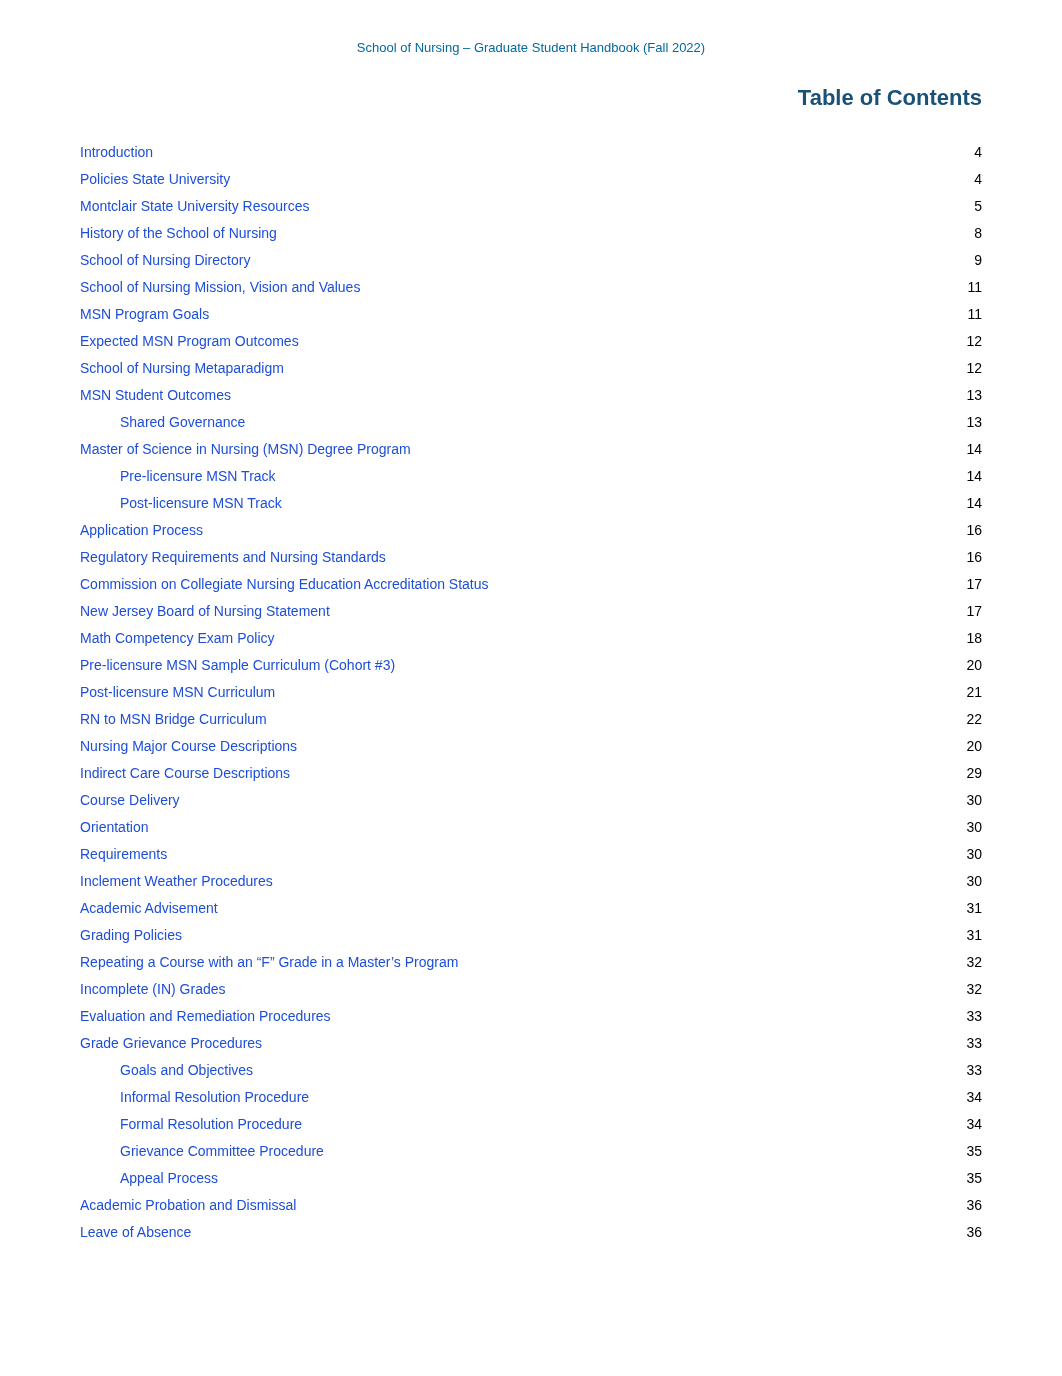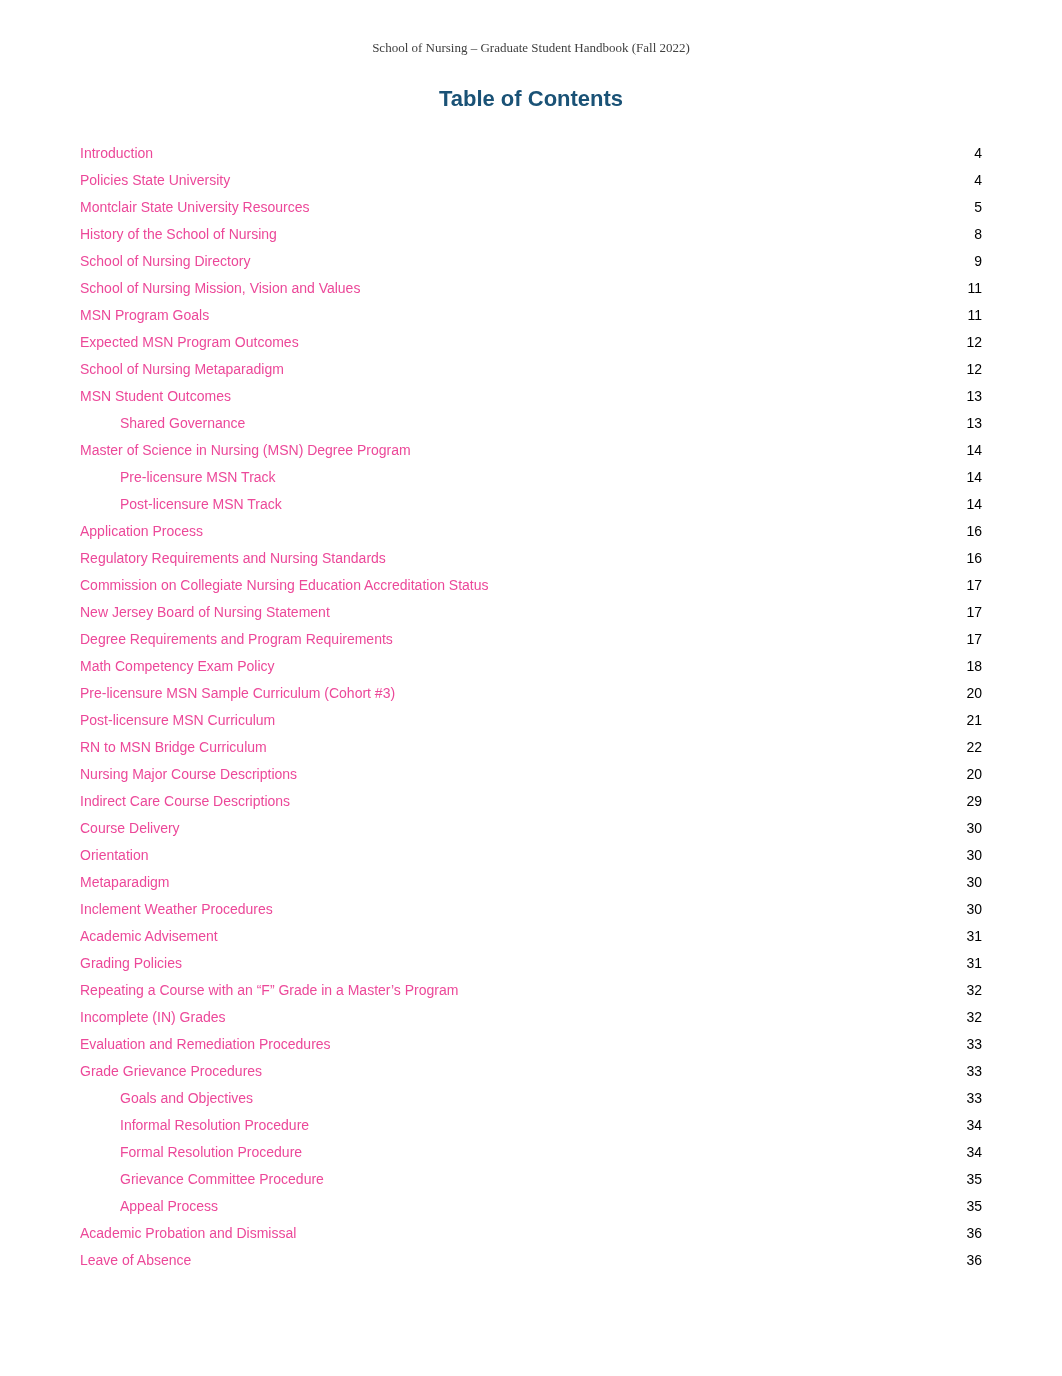--- a/index.html
+++ b/index.html
@@ -21,27 +21,27 @@
       width: 1062px;
       min-height: 1376px;
       background: #ffffff;
       padding: 40px 80px 60px 80px;
       position: relative;
     }
 
     .page-header {
       text-align: center;
       font-size: 13px;
-      color: #404040;
+      color: #0369a1;
       margin-bottom: 30px;
-      font-family: Liberation Serif, serif;
+      font-family: Liberation Sans, sans-serif;
     }
 
     .toc-title {
-      text-align: center;
+      text-align: right;
       font-size: 22px;
       font-weight: bold;
       color: #1a5276;
       margin-bottom: 28px;
       font-family: Arial, sans-serif;
     }
 
     .toc-table {
       width: 100%;
       border-collapse: collapse;
@@ -49,21 +49,21 @@
 
     .toc-table td {
       padding: 3px 0;
       vertical-align: top;
       line-height: 1.5;
     }
 
     .toc-entry {
       font-size: 14px;
       font-family: Arial, sans-serif;
-      color: #ec4899;
+      color: #1d4ed8;
     }
 
     .toc-entry.indent1 {
       padding-left: 40px;
     }
 
     .toc-page {
       text-align: right;
       font-size: 14px;
       font-family: Arial, sans-serif;
@@ -153,24 +153,20 @@
         </tr>
         <tr>
           <td class="toc-entry">Commission on Collegiate Nursing Education Accreditation Status</td>
           <td class="toc-page">17</td>
         </tr>
         <tr>
           <td class="toc-entry">New Jersey Board of Nursing Statement</td>
           <td class="toc-page">17</td>
         </tr>
         <tr>
-          <td class="toc-entry">Degree Requirements and Program Requirements</td>
-          <td class="toc-page">17</td>
-        </tr>
-        <tr>
           <td class="toc-entry">Math Competency Exam Policy</td>
           <td class="toc-page">18</td>
         </tr>
         <tr>
           <td class="toc-entry">Pre-licensure MSN Sample Curriculum (Cohort #3)</td>
           <td class="toc-page">20</td>
         </tr>
         <tr>
           <td class="toc-entry">Post-licensure MSN Curriculum</td>
           <td class="toc-page">21</td>
@@ -189,21 +185,21 @@
         </tr>
         <tr>
           <td class="toc-entry">Course Delivery</td>
           <td class="toc-page">30</td>
         </tr>
         <tr>
           <td class="toc-entry">Orientation</td>
           <td class="toc-page">30</td>
         </tr>
         <tr>
-          <td class="toc-entry">Metaparadigm</td>
+          <td class="toc-entry">Requirements</td>
           <td class="toc-page">30</td>
         </tr>
         <tr>
           <td class="toc-entry">Inclement Weather Procedures</td>
           <td class="toc-page">30</td>
         </tr>
         <tr>
           <td class="toc-entry">Academic Advisement</td>
           <td class="toc-page">31</td>
         </tr>

